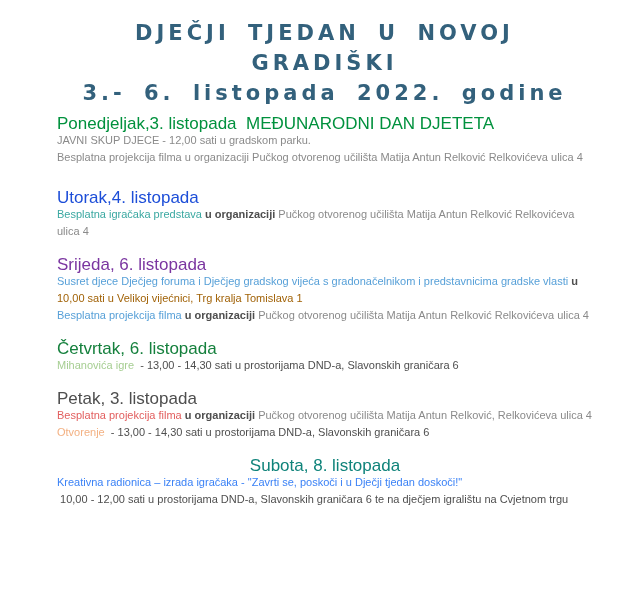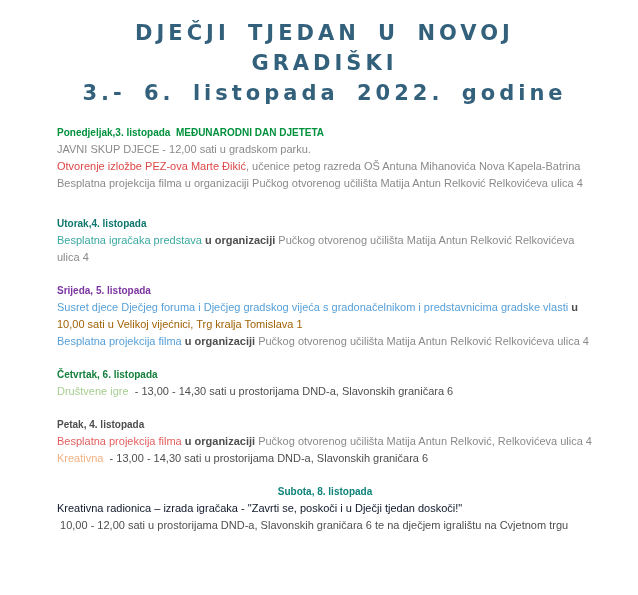--- a/index.html
+++ b/index.html
@@ -10,27 +10,27 @@
   }
   .page{width:638px;height:595px;box-sizing:border-box;padding:18px 46px 0 57px;}
   .title{
     text-align:center;
     font-family:"DejaVu Sans","Liberation Sans",sans-serif;
     font-weight:700;
     font-size:21px;
     letter-spacing:4px;
     word-spacing:7px;
     line-height:30px;
-    margin-bottom:16px;
+    margin-bottom:7px;
   }
   .schedule{width:536px;}
   .day{margin:0 0 16px 0;}
   .day-heading{
-    font-size:10px;
-    font-weight:700;
+    font-size:17px;
+    font-weight:400;
     line-height:17px;
     white-space:pre-wrap;
   }
   .line{
     font-size:11px;
     line-height:17px;
     white-space:pre-wrap;
   }
 </style>
 </head>
@@ -40,41 +40,40 @@
 
   <div class="title" style="color: rgb(51, 97, 124);">
     <div>DJEČJI TJEDAN U NOVOJ GRADIŠKI</div>
     <div>3.- 6. listopada 2022. godine</div>
   </div>
 
   <div class="schedule">
       <section class="day">
         <div class="day-heading" style="color: rgb(0, 145, 61);">Ponedjeljak,3. listopada  MEĐUNARODNI DAN DJETETA</div>
         <div class="line"><span style="color: rgb(138, 138, 138);">JAVNI SKUP DJECE - 12,00 sati u gradskom parku.</span></div>
-        <div class="line"><span style="color: rgb(221, 71, 71);">Otvorenje izložbe PEZ-ova Marte Đikić</span><span style="color: rgb(138, 138, 138);">, učenice petog razreda OŠ Antuna Mihanovića Nova Kapela-Batrina</span></div>
         <div class="line"><span style="color: rgb(138, 138, 138);">Besplatna projekcija filma u organizaciji Pučkog otvorenog učilišta Matija Antun Relković Relkovićeva ulica 4</span></div>
       </section>
       <section class="day">
-        <div class="day-heading" style="color: #0f766e; margin-top: 23px;">Utorak,4. listopada</div>
+        <div class="day-heading" style="color: #1d4ed8; margin-top: 23px;">Utorak,4. listopada</div>
         <div class="line"><span style="color: rgb(58, 168, 161);">Besplatna igračaka predstava</span><span style="color: rgb(78, 78, 78); font-weight: 700;"> u organizaciji</span><span style="color: rgb(138, 138, 138);"> Pučkog otvorenog učilišta Matija Antun Relković Relkovićeva ulica 4</span></div>
       </section>
       <section class="day">
-        <div class="day-heading" style="color: rgb(122, 53, 160);">Srijeda, 5. listopada</div>
+        <div class="day-heading" style="color: rgb(122, 53, 160);">Srijeda, 6. listopada</div>
         <div class="line"><span style="color: rgb(87, 160, 216);">Susret djece Dječjeg foruma i Dječjeg gradskog vijeća s gradonačelnikom i predstavnicima gradske vlasti</span><span style="color: rgb(78, 78, 78); font-weight: 700;"> u</span><span style="color: #a16207;"> 10,00 sati u Velikoj vijećnici, Trg kralja Tomislava 1</span></div>
         <div class="line"><span style="color: rgb(87, 160, 216);">Besplatna projekcija filma</span><span style="color: rgb(78, 78, 78); font-weight: 700;"> u organizaciji</span><span style="color: rgb(138, 138, 138);"> Pučkog otvorenog učilišta Matija Antun Relković Relkovićeva ulica 4</span></div>
       </section>
       <section class="day">
         <div class="day-heading" style="color: #15803d;">Četvrtak, 6. listopada</div>
-        <div class="line"><span style="color: rgb(166, 206, 146);">Društvene igre</span><span style="color: rgb(78, 78, 78);">  - 13,00 - 14,30 sati u prostorijama DND-a, Slavonskih graničara 6</span></div>
+        <div class="line"><span style="color: rgb(166, 206, 146);">Mihanovića igre</span><span style="color: rgb(78, 78, 78);">  - 13,00 - 14,30 sati u prostorijama DND-a, Slavonskih graničara 6</span></div>
       </section>
       <section class="day">
-        <div class="day-heading" style="color: rgb(78, 78, 78);">Petak, 4. listopada</div>
+        <div class="day-heading" style="color: rgb(78, 78, 78);">Petak, 3. listopada</div>
         <div class="line"><span style="color: rgb(226, 94, 94);">Besplatna projekcija filma</span><span style="color: rgb(78, 78, 78); font-weight: 700;"> u organizaciji</span><span style="color: rgb(138, 138, 138);"> Pučkog otvorenog učilišta Matija Antun Relković, Relkovićeva ulica 4</span></div>
-        <div class="line"><span style="color: rgb(243, 177, 131);">Kreativna</span><span style="color: rgb(78, 78, 78);">  - 13,00 - 14,30 sati u prostorijama DND-a, Slavonskih graničara 6</span></div>
+        <div class="line"><span style="color: rgb(243, 177, 131);">Otvorenje</span><span style="color: rgb(78, 78, 78);">  - 13,00 - 14,30 sati u prostorijama DND-a, Slavonskih graničara 6</span></div>
       </section>
       <section class="day">
         <div class="day-heading" style="color: rgb(15, 131, 122); text-align: center;">Subota, 8. listopada</div>
-        <div class="line"><span style="color: #0f172a;">Kreativna radionica – izrada igračaka - "Zavrti se, poskoči i u Dječji tjedan doskoči!"</span></div>
+        <div class="line"><span style="color: #3b82f6;">Kreativna radionica – izrada igračaka - "Zavrti se, poskoči i u Dječji tjedan doskoči!"</span></div>
         <div class="line"><span style="color: rgb(78, 78, 78);"> 10,00 - 12,00 sati u prostorijama DND-a, Slavonskih graničara 6 te na dječjem igralištu na Cvjetnom trgu</span></div>
       </section>
     </div>
 
 </div>
 
 </body></html>

